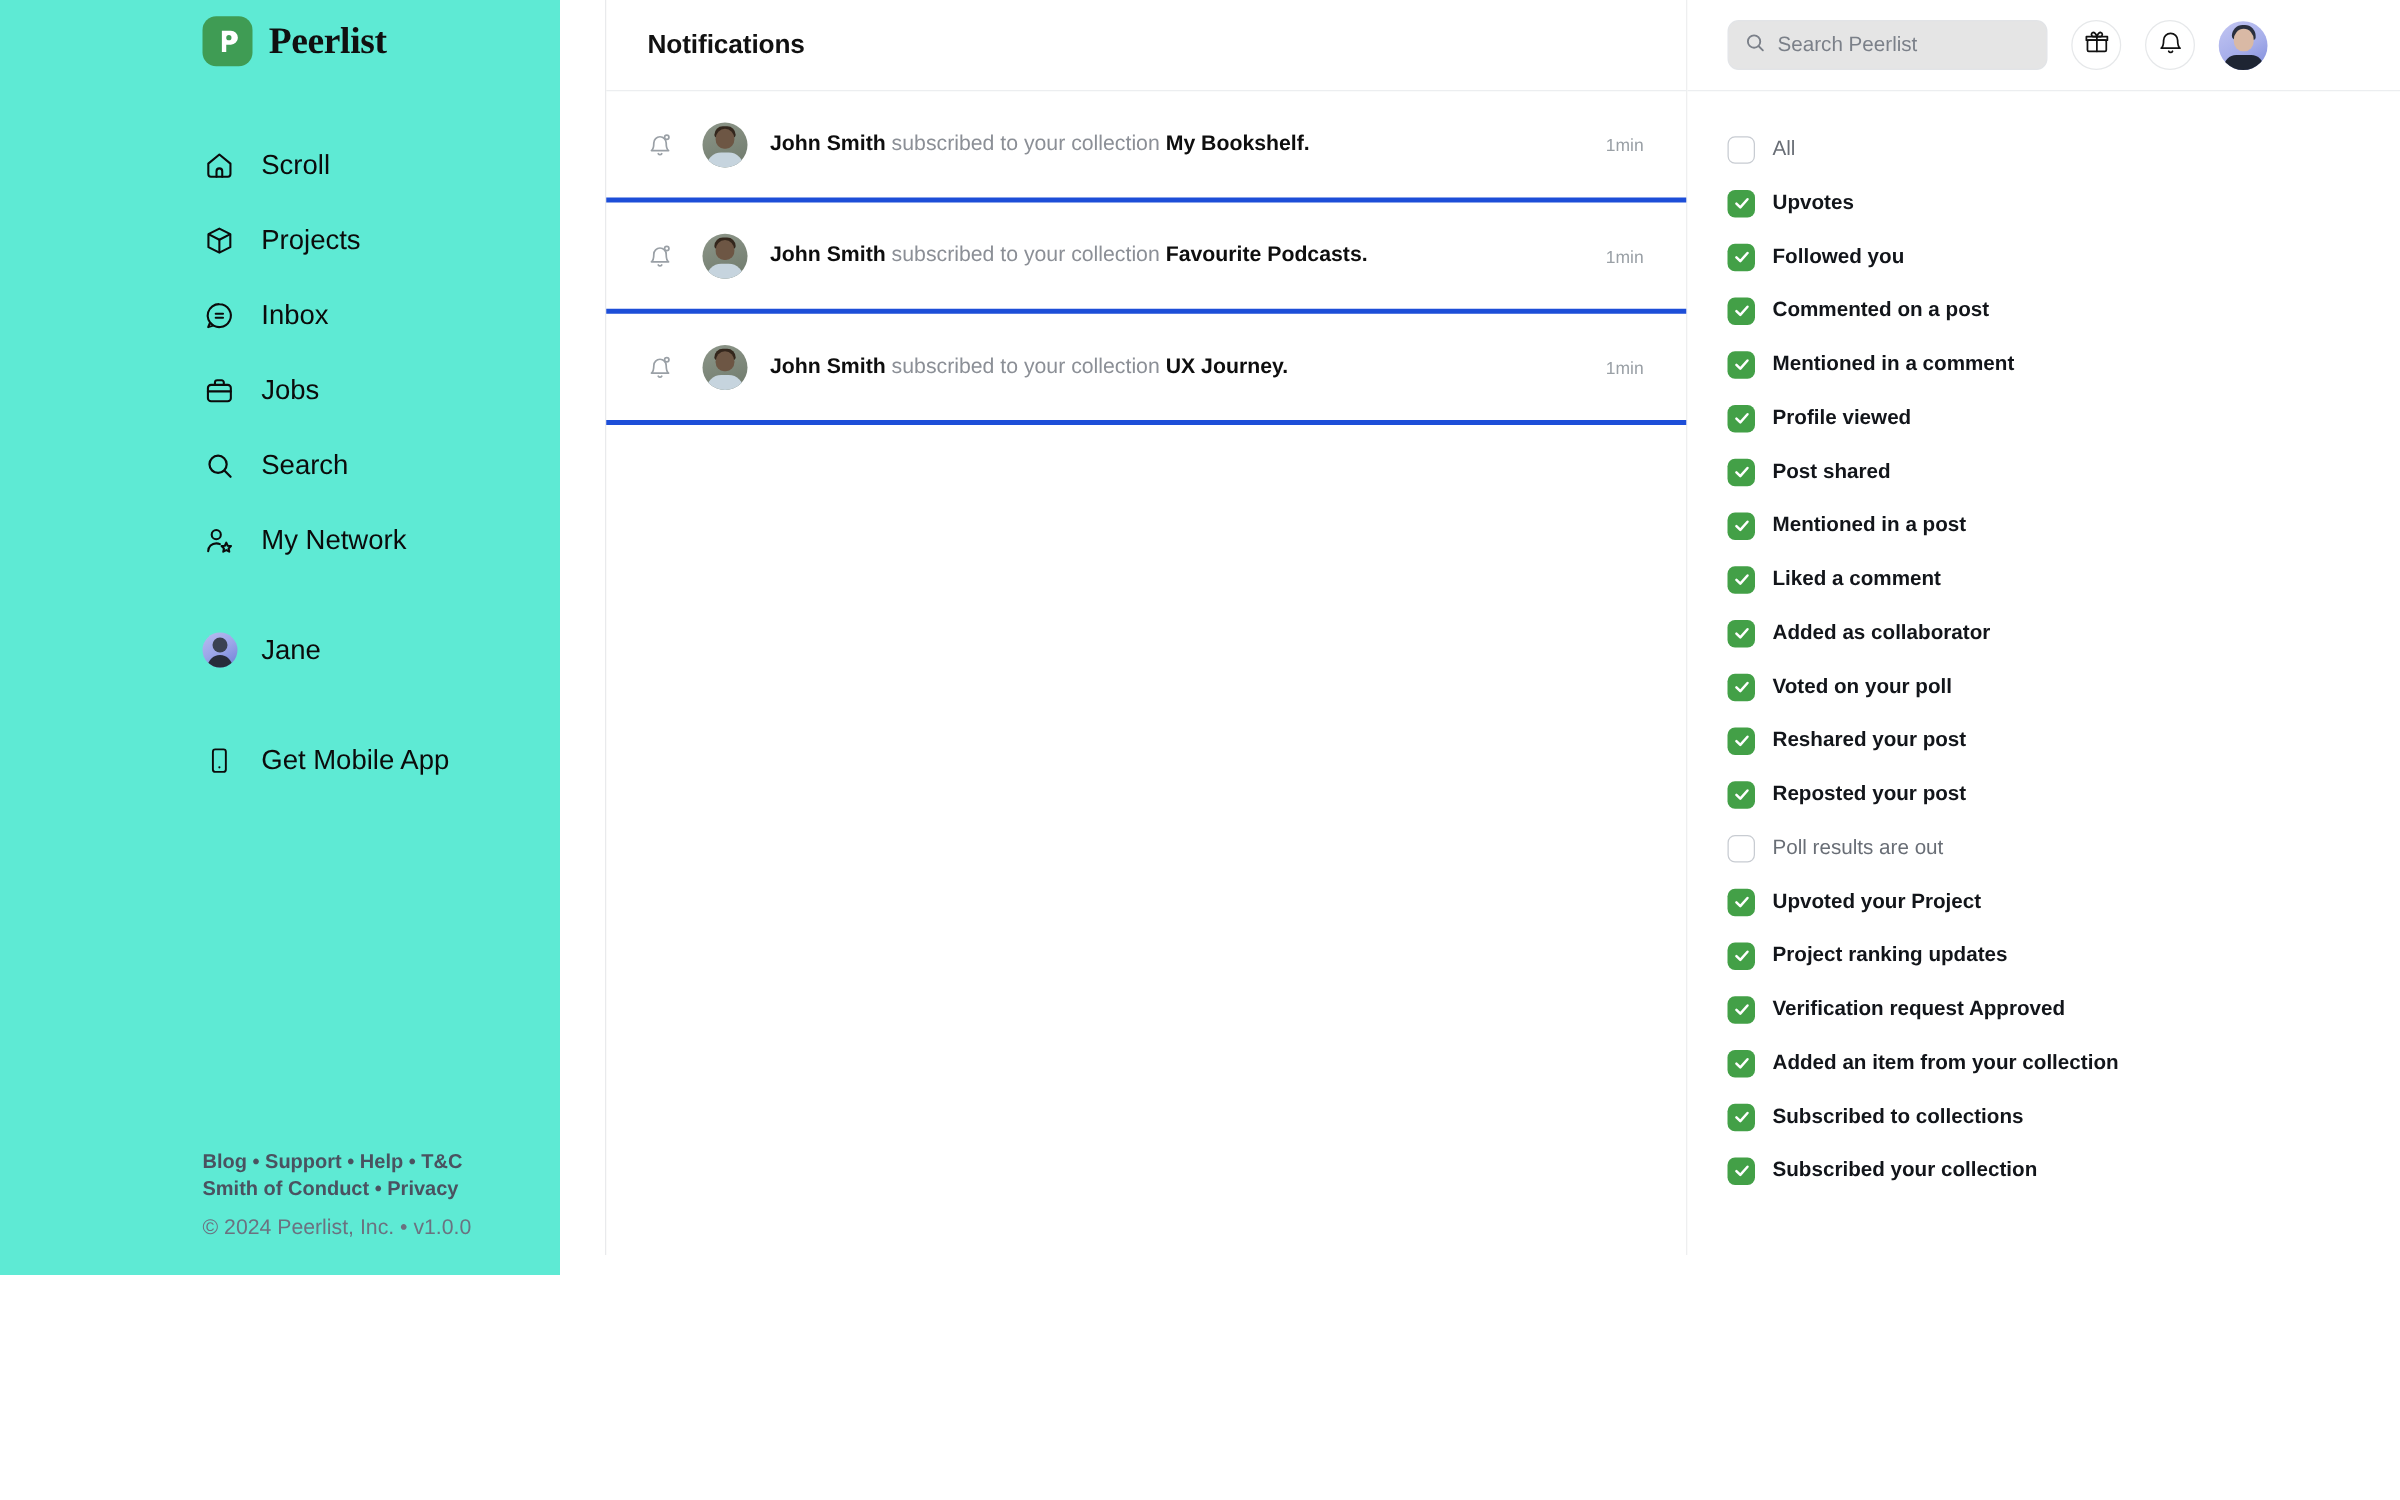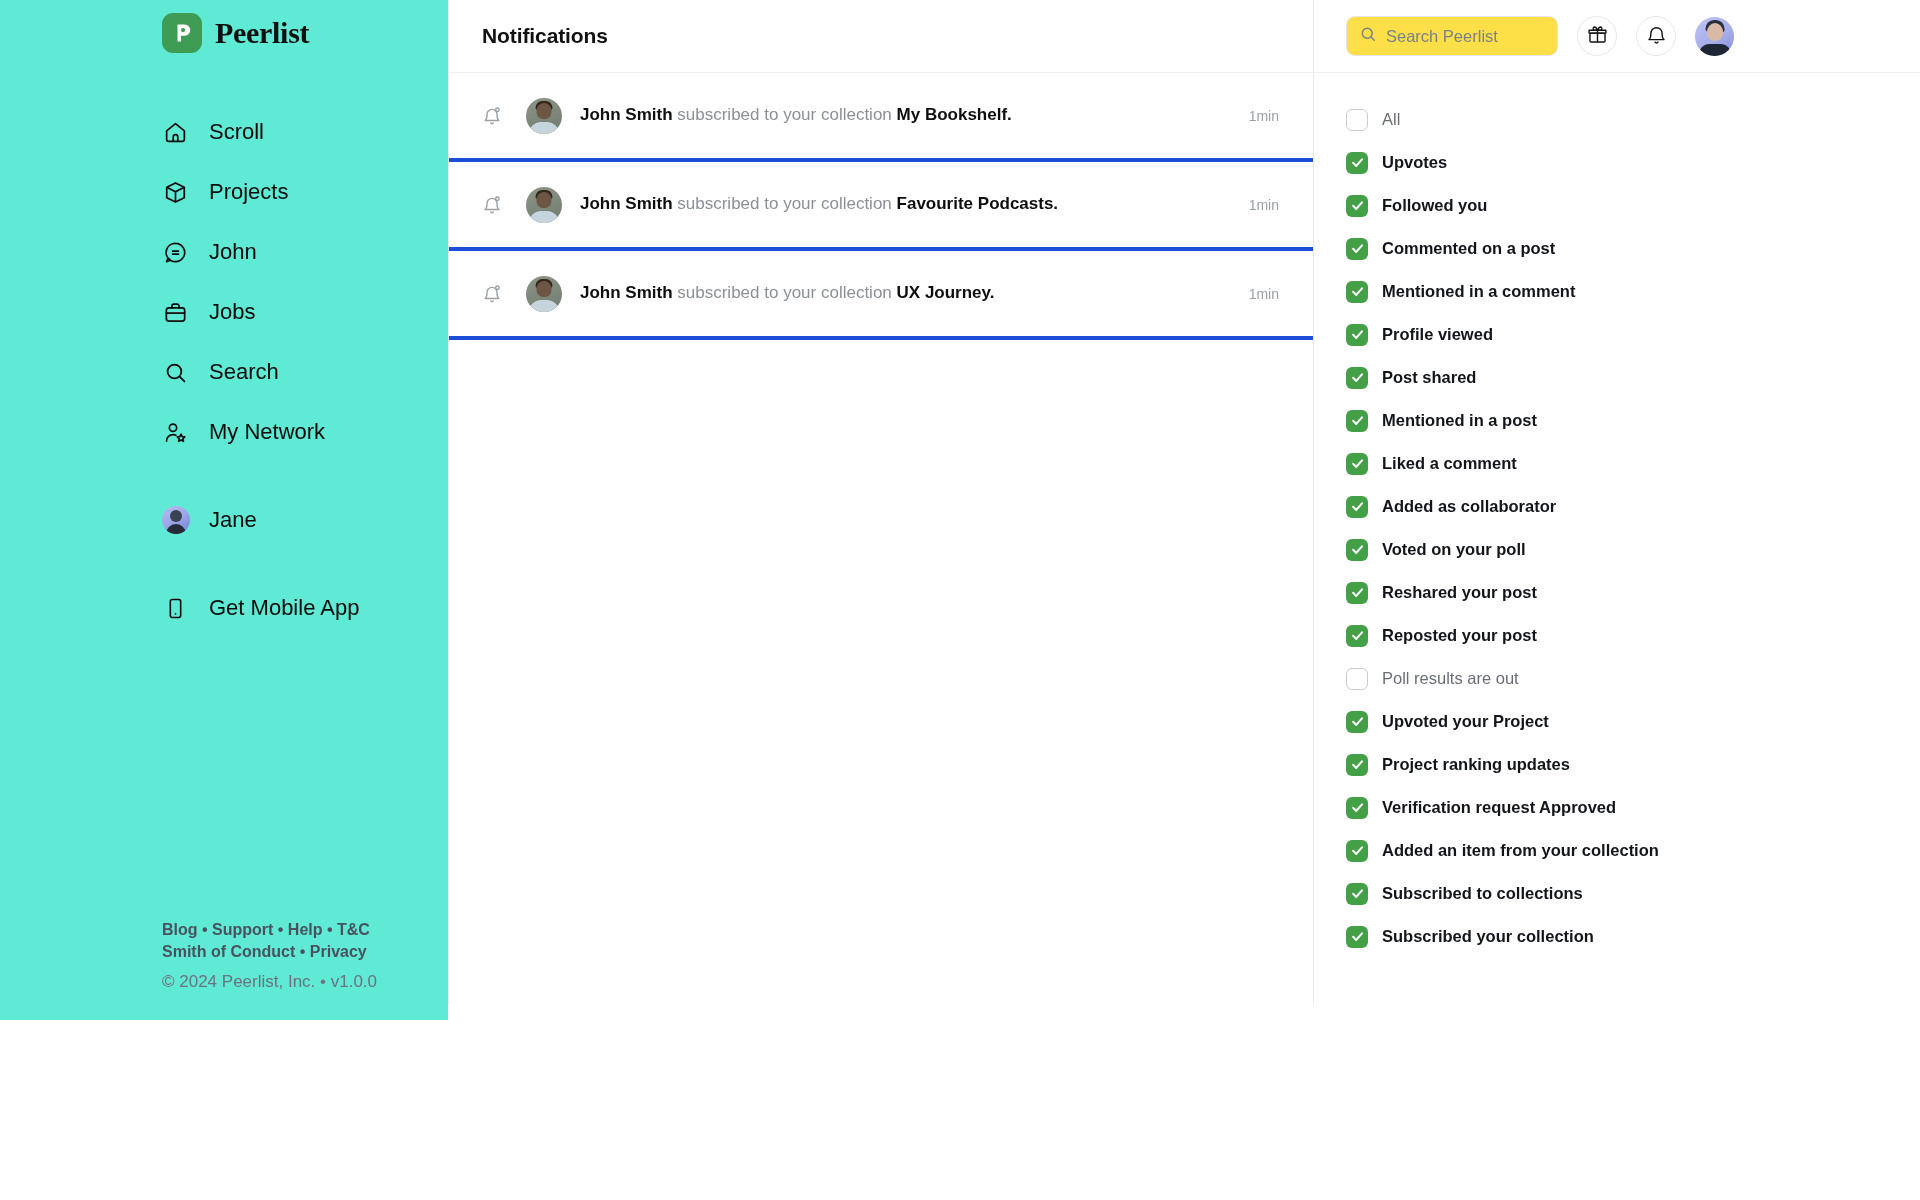--- a/index.html
+++ b/index.html
@@ -60,20 +60,21 @@
   }
   .footer-links { font-size: 16px; font-weight: 700; color: #4a5260; line-height: 1.42; }
   .footer-copy { font-size: 17px; color: #6b7280; margin-top: 8px; }
 
   
   .center {
     width: 866px; flex: 0 0 866px; height: 1004px;
     border-left: 1px solid #e9eaec;
     border-right: 1px solid #e9eaec;
     background: #fff;
+    margin-left: 36px;
   }
   .center-header {
     height: 73px; display: flex; align-items: center;
     padding-left: 33px; border-bottom: 1px solid #eceef0;
   }
   .center-title { font-size: 21px; color: #111; letter-spacing: -0.1px; }
 
   .notif-row {
     display: flex; align-items: center;
     height: 89px; padding: 0 34px 0 28px;
@@ -106,22 +107,22 @@
   .notif-time { font-size: 14px; color: #9aa0a6; flex: 0 0 auto; margin-left: 14px; }
 
   
   .right { flex: 1 1 auto; height: 1200px; background: #fff; position: relative; }
   .right-header {
     height: 73px; display: flex; align-items: center;
     padding-left: 32px; gap: 19px;
     border-bottom: 1px solid #eceef0;
   }
   .search-box {
-    width: 212px; height: 40px; border: 1px solid #e2e4e7; border-radius: 9px;
-    display: flex; align-items: center; gap: 9px; padding: 0 12px; background: #fde047;
+    width: 256px; height: 40px; border: 1px solid #e2e4e7; border-radius: 9px;
+    display: flex; align-items: center; gap: 9px; padding: 0 12px; background: #e5e5e5;
   }
   .search-ph { font-size: 16.5px; color: #7b8089; }
   .icon-btn {
     width: 40px; height: 40px; border-radius: 50%; border: 1px solid #e6e8ea;
     display: flex; align-items: center; justify-content: center; background: #fff; cursor: pointer;
   }
   .topbar-avatar {
     width: 39px; height: 39px; border-radius: 50%; overflow: hidden; position: relative;
     background: linear-gradient(150deg,#c3c6f2 0%,#a6aeea 55%,#7d8ada 100%); cursor: pointer;
   }
@@ -189,21 +190,21 @@
         <span class="nav-label">Projects</span>
       </div>
 
       <div class="nav-item">
         <span class="nav-icon">
           <svg width="25" height="25" viewBox="0 0 24 24" fill="none" stroke="#0b0b0b" stroke-width="1.6" stroke-linecap="round" stroke-linejoin="round">
             <path d="M12 3.2a8.8 8.8 0 1 1-7.1 14l-1.5 3.6 3.8-1.3A8.8 8.8 0 0 1 12 3.2z"></path>
             <path d="M9.2 10.6h5.6M9.2 13.6h5.6"></path>
           </svg>
         </span>
-        <span class="nav-label">John</span>
+        <span class="nav-label">Inbox</span>
       </div>
 
       <div class="nav-item">
         <span class="nav-icon">
           <svg width="25" height="25" viewBox="0 0 24 24" fill="none" stroke="#0b0b0b" stroke-width="1.6" stroke-linecap="round" stroke-linejoin="round">
             <rect x="3.2" y="7.6" width="17.6" height="12.6" rx="2.4"></rect>
             <path d="M8.6 7.6V5.8a1.8 1.8 0 0 1 1.8-1.8h3.2a1.8 1.8 0 0 1 1.8 1.8v1.8"></path>
             <path d="M3.2 12.6h17.6"></path>
           </svg>
         </span>

